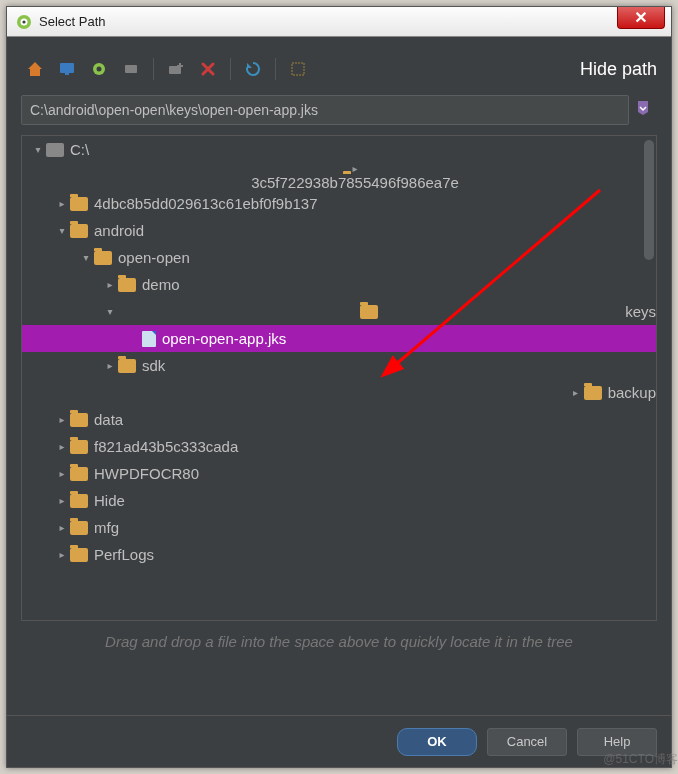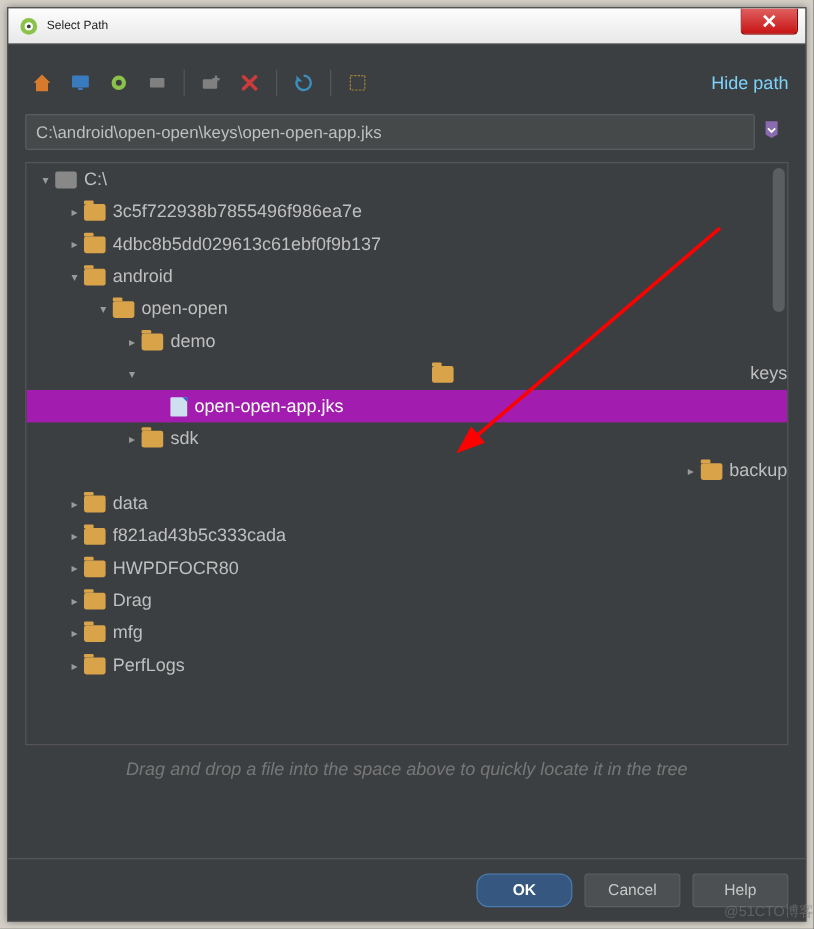--- a/index.html
+++ b/index.html
@@ -1,28 +1,28 @@
 <!DOCTYPE html>
 <html><head>
 <meta charset="utf-8">
 <style>
 * { box-sizing: border-box; margin: 0; padding: 0; font-family: "Segoe UI", Arial, sans-serif; }
 body { background: #d4d0c8; width: 678px; height: 774px; position: relative; overflow: hidden; }
 .window { position: absolute; left: 6px; top: 6px; width: 666px; height: 762px; border: 1px solid #555; background: #3c3f41; box-shadow: 0 0 6px rgba(0,0,0,.4); }
 .titlebar { height: 30px; background: linear-gradient(#fdfdfd, #e8e8e8); display: flex; align-items: center; border-bottom: 1px solid #888; position: relative; }
 .titlebar .icon { width: 18px; height: 18px; margin: 0 6px 0 8px; }
-.titlebar .title { font-size: 10px; color: #222; flex: 1; }
+.titlebar .title { font-size: 13px; color: #222; flex: 1; }
 .winbtns { display: flex; height: 100%; }
 .winbtn { width: 46px; height: 22px; margin-top:0; display:flex; align-items:center; justify-content:center; }
 .closebtn { background: linear-gradient(#e06060,#c81414); border:1px solid #8a0000; border-top:none; border-radius:0 0 4px 4px; color:#fff; font-weight:bold; font-size:16px; margin-right:6px; width:48px; height:22px;}
 .body { position: absolute; inset: 30px 0 0 0; background: #3c3f41; padding: 14px 14px 60px 14px; }
 .toolbar { display:flex; align-items:center; height: 36px; gap: 4px; }
 .tbtn { width: 28px; height: 28px; display:flex; align-items:center; justify-content:center; border-radius:3px; }
 .sep { width:1px; height:22px; background:#555; margin:0 4px; }
-.hidepath { margin-left:auto; color:#7dd3fc; font-size:15px; cursor:pointer; }
+.hidepath { margin-left:auto; color:#ffffff; font-size:18px; cursor:pointer; }
 .pathbox { margin-top:8px; display:flex; align-items:center; }
 .pathinput { flex:1; height:30px; background:#45494a; border:1px solid #5a5e60; color:#bfbfbf; padding:0 8px; font-size:14px; border-radius:2px; }
 .pathicon { width:22px; margin-left:6px; color:#b48ccf; font-size:16px; }
 .tree { margin-top:10px; height: 486px; border:1px solid #555; overflow:auto; position:relative; background:#3c3f41; }
 .row { display:flex; align-items:center; height:27px; color:#bfbfbf; font-size:15px; white-space:nowrap; }
 .row.sel { background:#a21caf; color:#fff; }
 .arrow { width:16px; text-align:center; font-size:10px; color:#9a9a9a; display:inline-block; }
 .arrow.exp::before { content:"▾"; }
 .arrow.col::before { content:"▸"; }
 .folder { width:18px; height:14px; background:#d9a34a; border-radius:2px; margin-right:6px; display:inline-block; position:relative; }
@@ -121,21 +121,21 @@
       </span>
     </div>
 
     <div class="tree" id="tree">
       <div class="scrollthumb"></div>
     <div class="row" style="padding-left: 8px;">
           <span class="arrow exp"></span>
           <span class="drive"></span>
           <span>C:\</span>
         </div>
-        <div class="row" style="padding-left: 32px;">
+        <div class="row" style="padding-left: 32px; flex-direction: column;">
           <span class="arrow col"></span>
           <span class="folder"></span>
           <span>3c5f722938b7855496f986ea7e</span>
         </div>
         <div class="row" style="padding-left: 32px;">
           <span class="arrow col"></span>
           <span class="folder"></span>
           <span>4dbc8b5dd029613c61ebf0f9b137</span>
         </div>
         <div class="row" style="padding-left: 32px;">
@@ -184,21 +184,21 @@
           <span>f821ad43b5c333cada</span>
         </div>
         <div class="row" style="padding-left: 32px;">
           <span class="arrow col"></span>
           <span class="folder"></span>
           <span>HWPDFOCR80</span>
         </div>
         <div class="row" style="padding-left: 32px;">
           <span class="arrow col"></span>
           <span class="folder"></span>
-          <span>Drag</span>
+          <span>Hide</span>
         </div>
         <div class="row" style="padding-left: 32px;">
           <span class="arrow col"></span>
           <span class="folder"></span>
           <span>mfg</span>
         </div>
         <div class="row" style="padding-left: 32px;">
           <span class="arrow col"></span>
           <span class="folder"></span>
           <span>PerfLogs</span>

